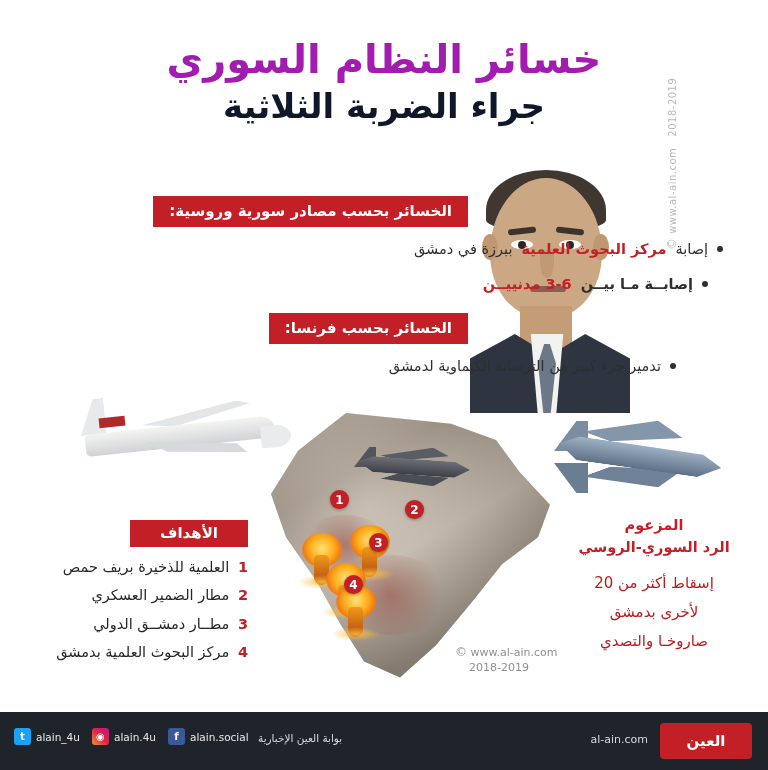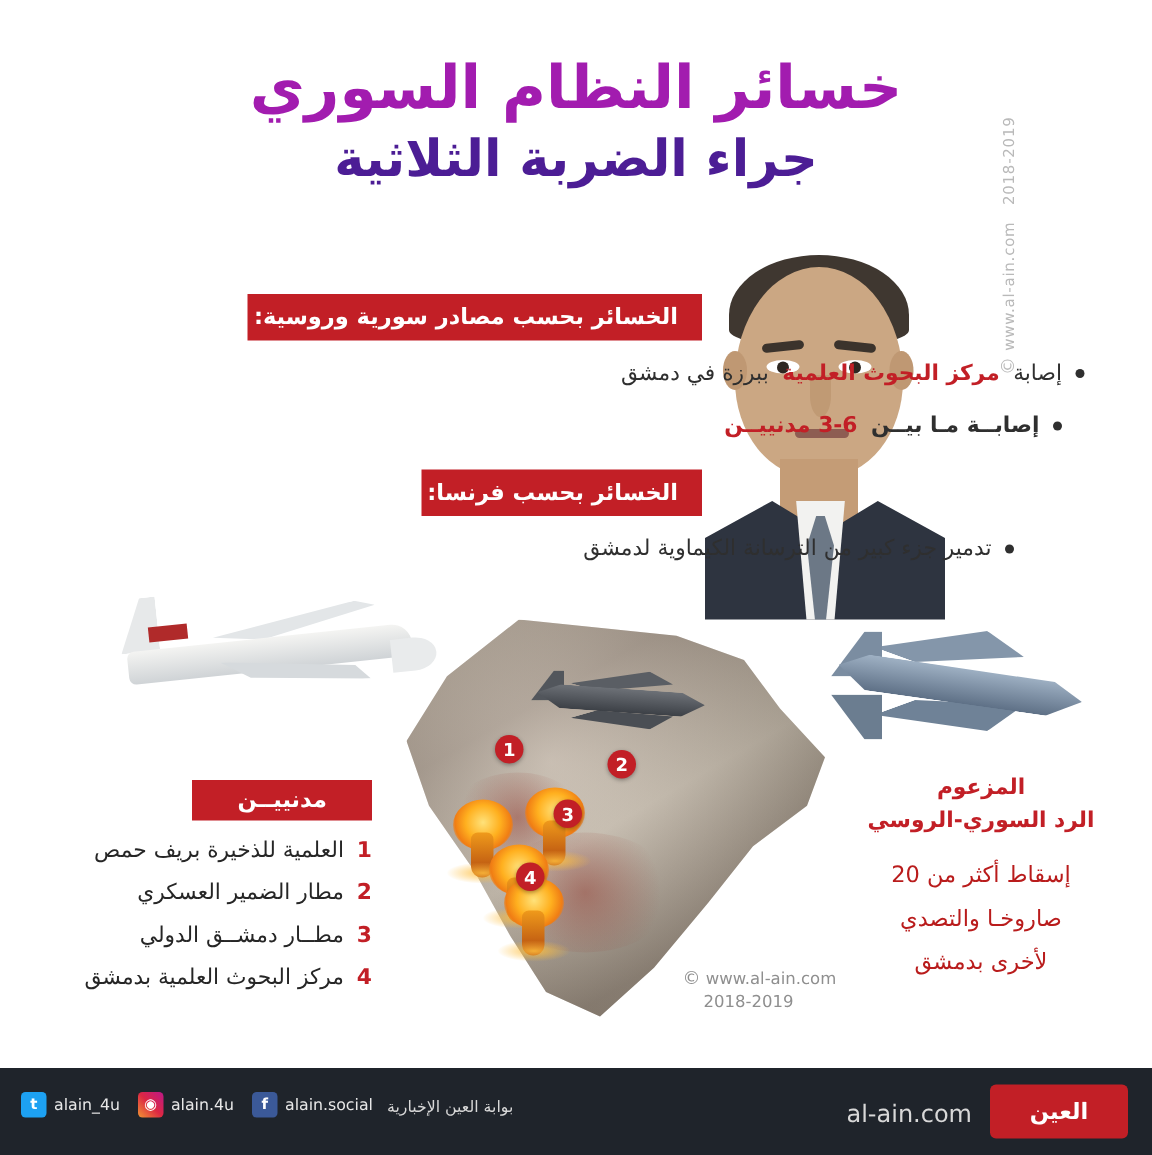--- a/index.html
+++ b/index.html
@@ -27,21 +27,21 @@
     font-size: 40px;
     font-weight: bold;
     color: #a21caf;
     letter-spacing: -1px;
     line-height: 1.25;
     text-shadow: 0 1px 0 #fff;
   }
   .title-line2 {
     font-size: 34px;
     font-weight: bold;
-    color: #4c1d95;
+    color: #0f172a;
     line-height: 1.35;
   }
 
   
   .portrait {
     position: absolute;
     top: 168px; left: 452px;
     width: 200px; height: 245px;
     overflow: hidden;
   }
@@ -111,21 +111,21 @@
   }
   .wm-c { font-size: 12px; }
 
   
   .ribbon {
     position: absolute;
     background: #c21f26;
     color: #ffffff;
     font-size: 15px;
     font-weight: bold;
-    padding: 6px 16px 7px 4px;
+    padding: 6px 16px 7px 16px;
     direction: rtl;
     white-space: nowrap;
   }
   #ribbon-sources { top: 196px; right: 300px; }
   #ribbon-france  { top: 313px; right: 300px; }
 
   
   .bullet-row {
     position: absolute;
     direction: rtl;
@@ -362,21 +362,21 @@
   }
   .ic.tw { background: #1da1f2; }
   .ic.ig { background: linear-gradient(45deg,#f09433,#dc2743,#bc1888); }
   .ic.fb { background: #3b5998; }
   .portal {
     position: absolute; left: 258px; top: 20px;
     color: #d8d8d8; font-size: 10.5px; direction: rtl;
   }
   .site-url {
     position: absolute; right: 120px; top: 21px;
-    color: #d8d8d8; font-size: 16px; direction: ltr;
+    color: #d8d8d8; font-size: 11px; direction: ltr;
   }
   .logo-box {
     position: absolute; right: 16px; top: 11px;
     width: 92px; height: 36px;
     background: #c21f26;
     border-radius: 4px;
     display: flex; align-items: center; justify-content: center;
     color: #fff; font-size: 15px; font-weight: bold;
     direction: rtl;
   }
@@ -509,21 +509,21 @@
     <div class="marker" style="left:344px; top:180px;">4</div>
   </div>
 
   <div class="wm-map">
     <span class="wm-c">©</span>
     <span>www.al-ain.com</span><br>
     <span style="margin-left:14px;">2018-2019</span>
   </div>
 
   <div class="legend">
-    <div class="legend-head">مدنييــن</div>
+    <div class="legend-head">الأهداف</div>
     <div class="legend-item">
       <span class="legend-num">1</span>
       <span>العلمية للذخيرة بريف حمص</span>
     </div>
     <div class="legend-item">
       <span class="legend-num">2</span>
       <span>مطار الضمير العسكري</span>
     </div>
     <div class="legend-item">
       <span class="legend-num">3</span>
@@ -535,22 +535,22 @@
     </div>
   </div>
 
   <div class="right-panel">
     <div class="rp-title">
       <div>المزعوم</div>
       <div>الرد السوري-الروسي</div>
     </div>
     <div class="rp-body">
       <div>إسقاط أكثر من 20</div>
+      <div>لأخرى بدمشق</div>
       <div>صاروخـا والتصدي</div>
-      <div>لأخرى بدمشق</div>
     </div>
   </div>
 
   <div class="footer">
     <div class="social">
       <div class="soc">
         <span class="ic tw">t</span>
         <span>alain_4u</span>
       </div>
       <div class="soc">

